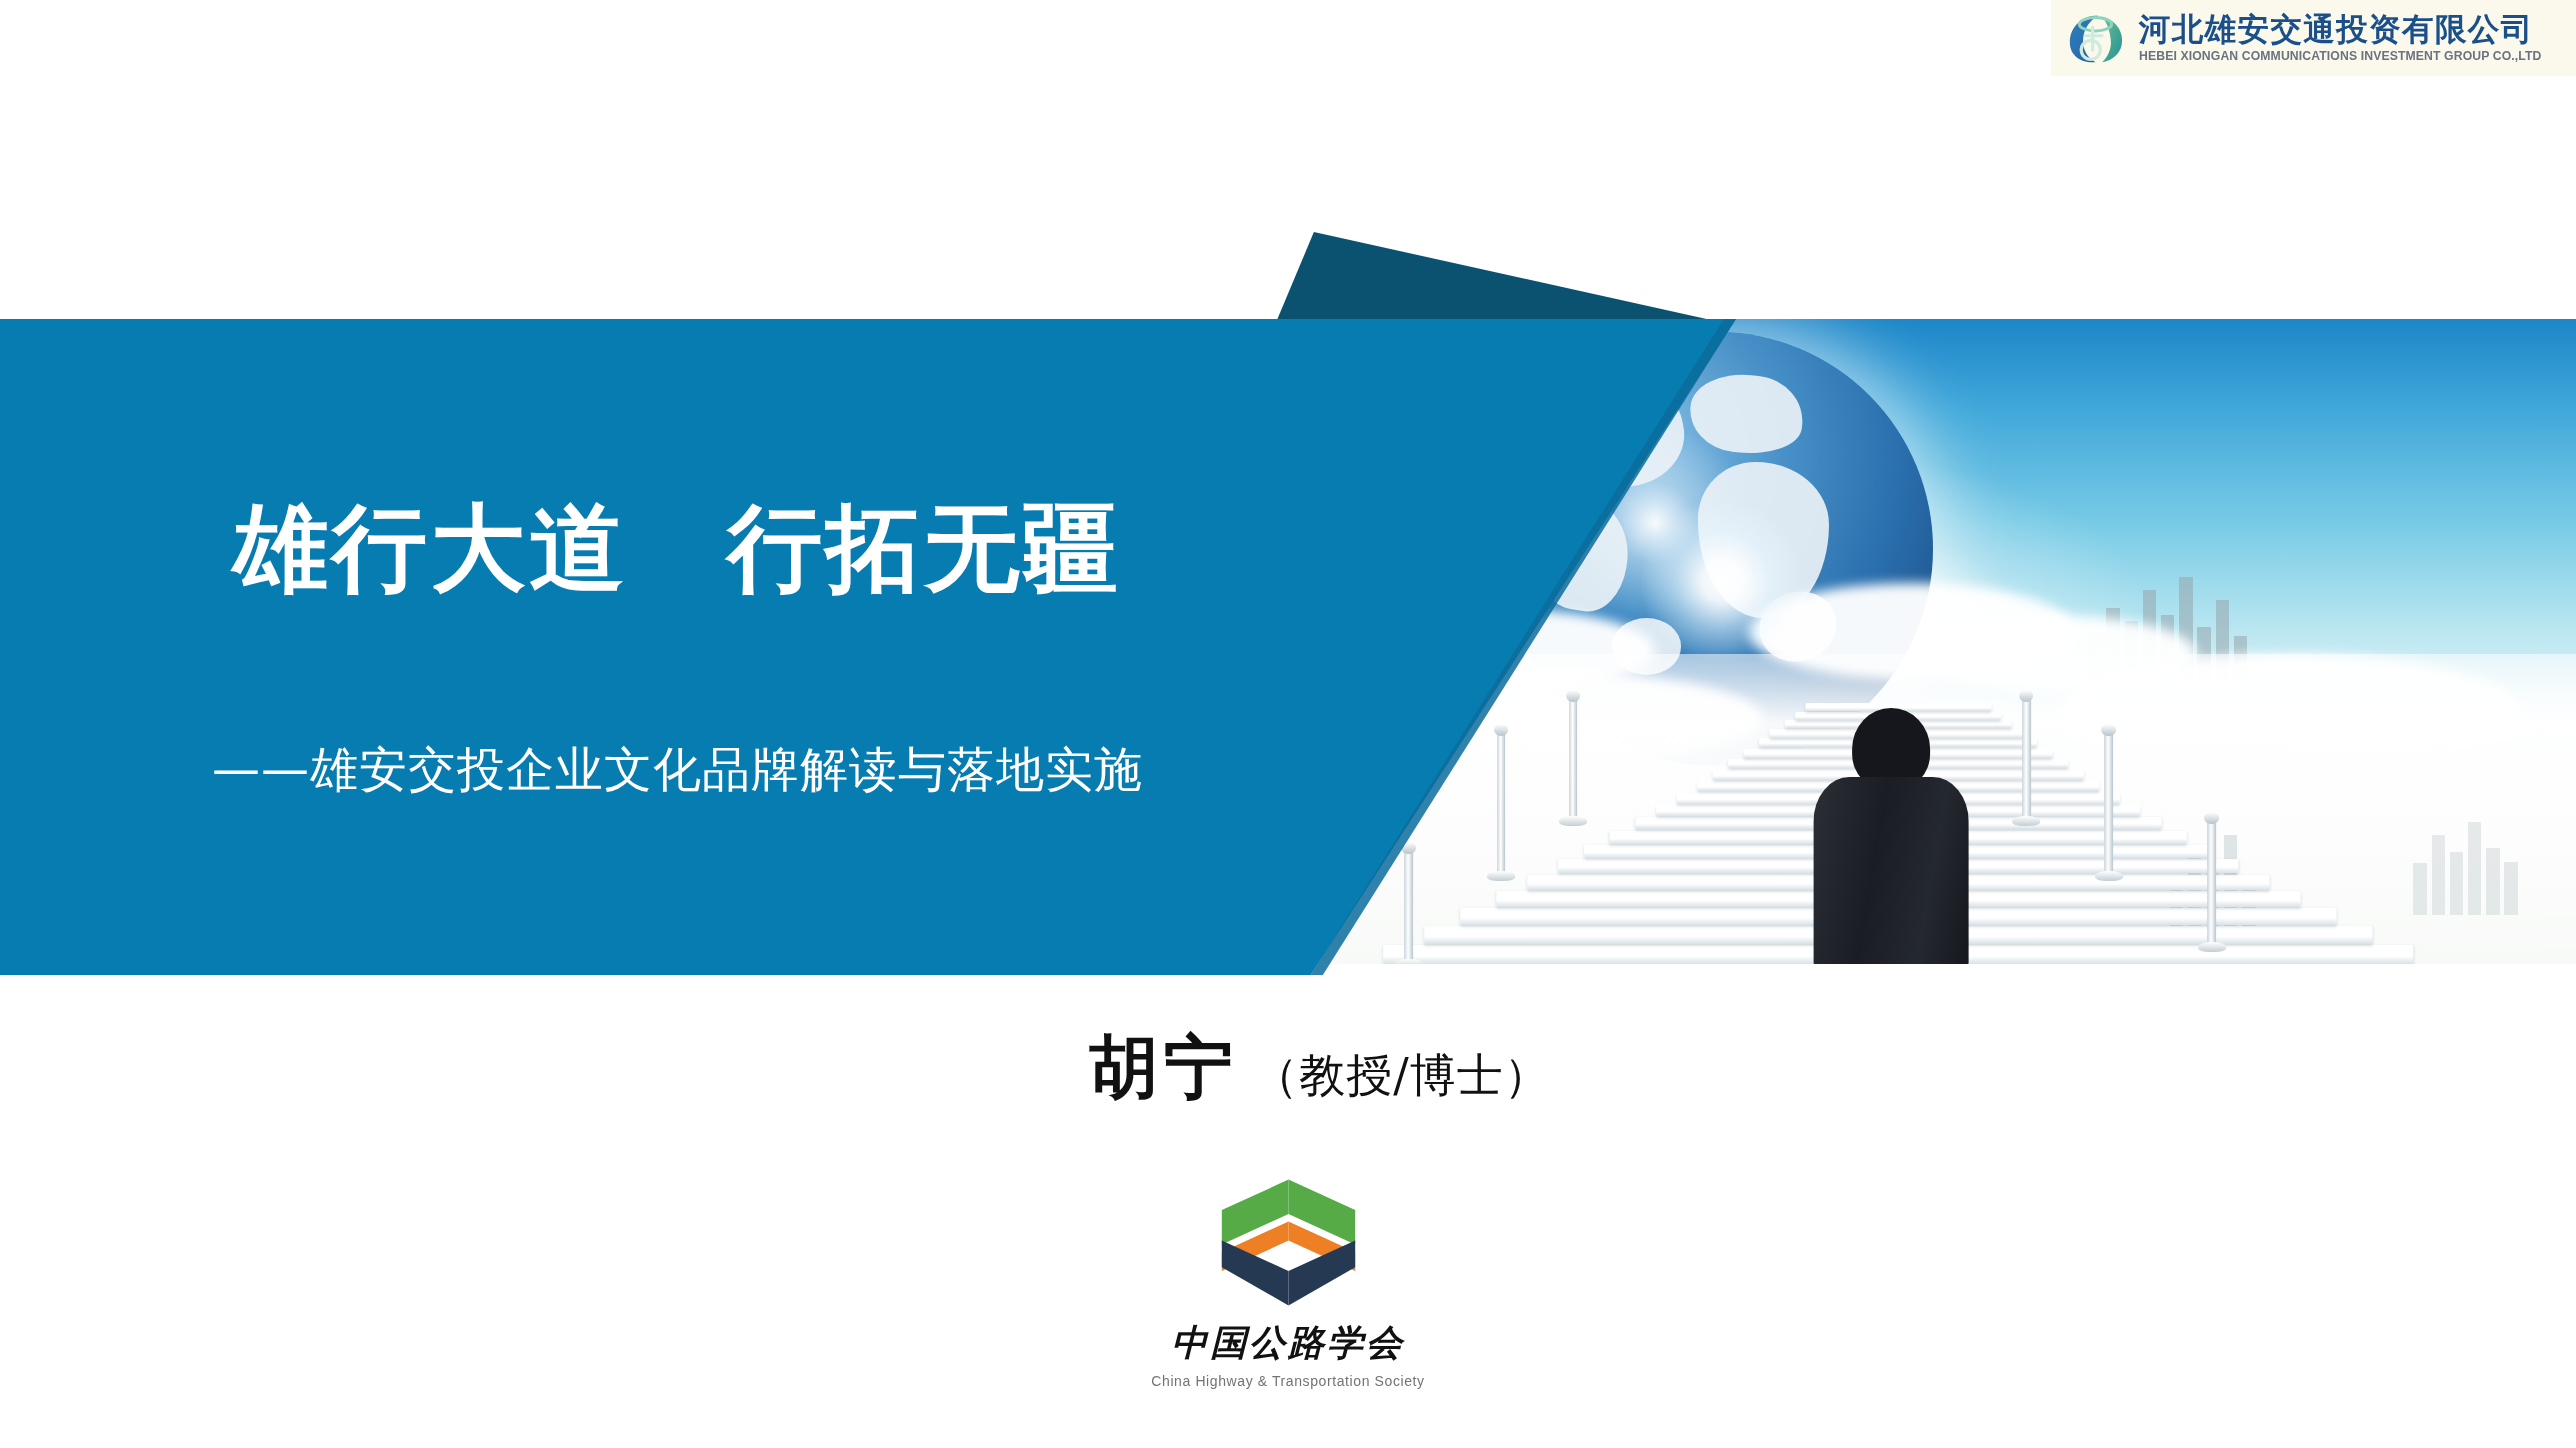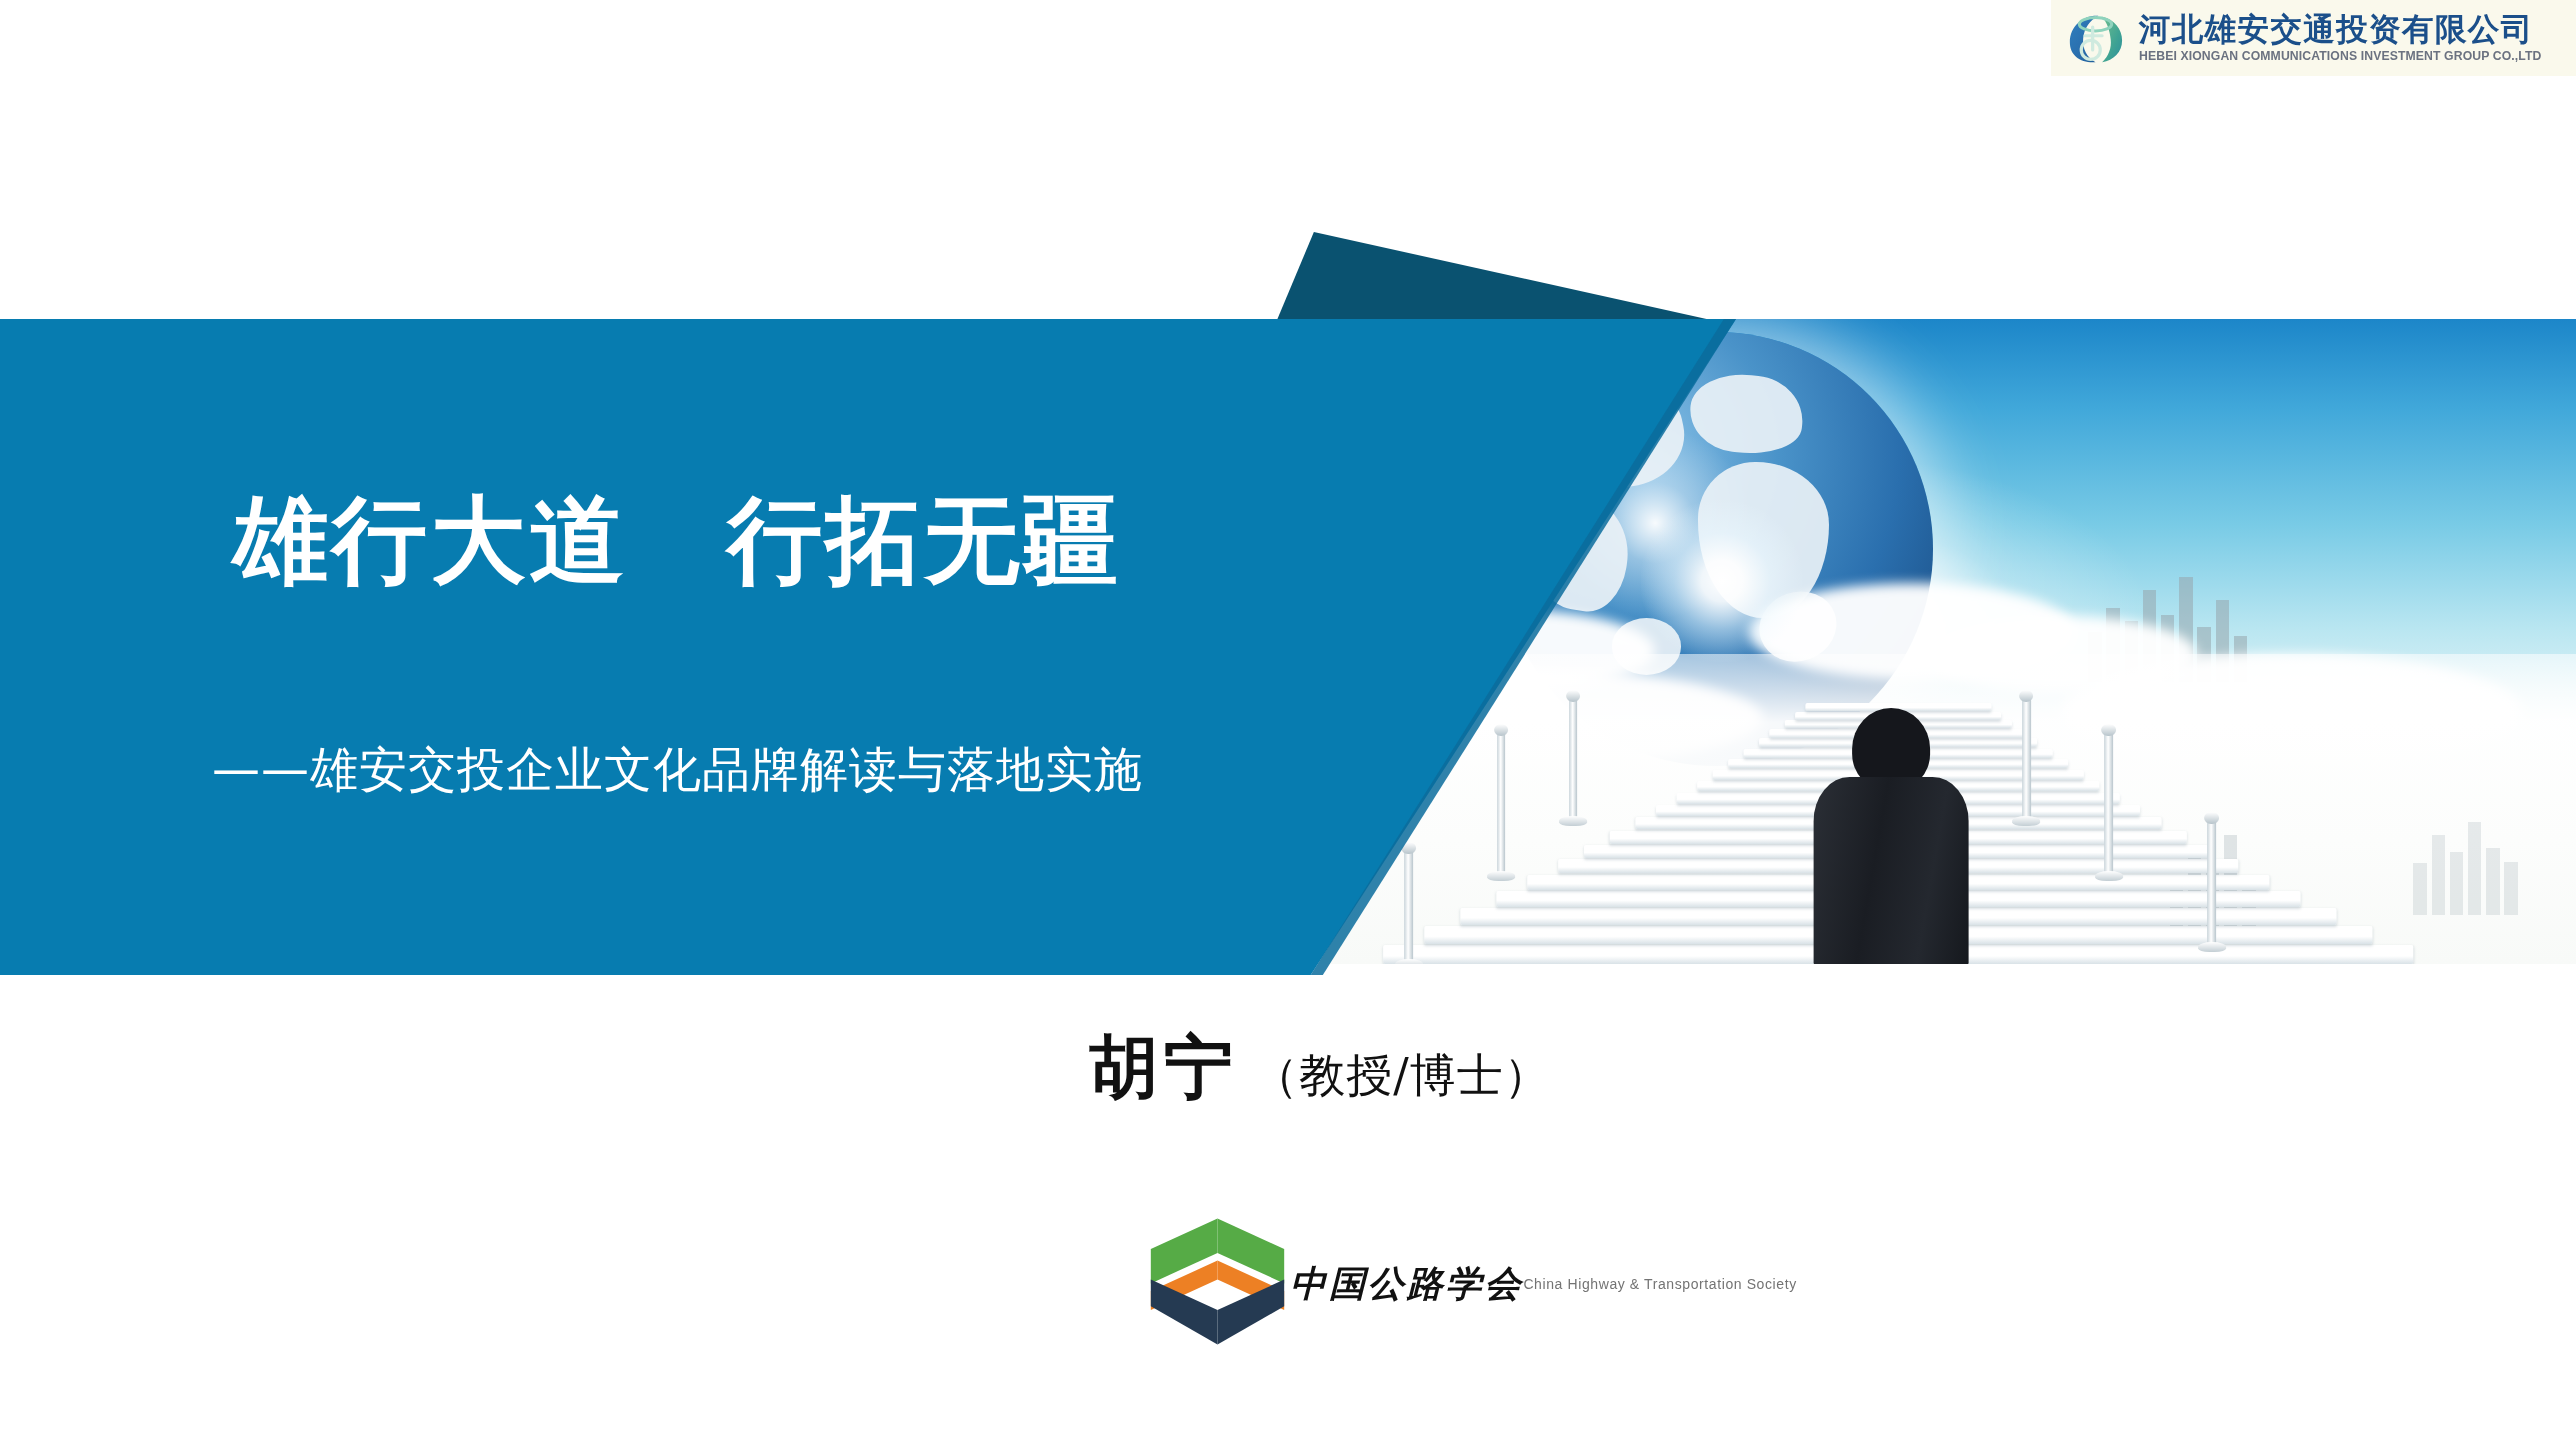--- a/index.html
+++ b/index.html
@@ -294,21 +294,21 @@
     position: absolute;
     left: 0;
     top: 319px;
     width: 1355px;
     height: 656px;
     pointer-events: none;
   }
   .slide-title {
     position: absolute;
     left: 0;
-    top: 170px;
+    top: 178px;
     width: 1355px;
     text-align: center;
     color: #ffffff;
     font-size: 95px;
     font-weight: bold;
     letter-spacing: 3.8px;
     line-height: 1.08;
     font-family: "DejaVu Sans", "Liberation Sans", sans-serif;
     white-space: pre;
   }
@@ -354,21 +354,21 @@
 
   
   .society-logo {
     position: absolute;
     left: 50%;
     transform: translateX(-50%);
     top: 1172px;
     width: 286px;
     height: 219px;
     display: flex;
-    flex-direction: row;
+    flex-direction: column;
     align-items: center;
     text-align: center;
   }
   .society-mark {
     position: relative;
     width: 145px;
     height: 141px;
   }
   .society-cn {
     margin-top: 5.7px;

